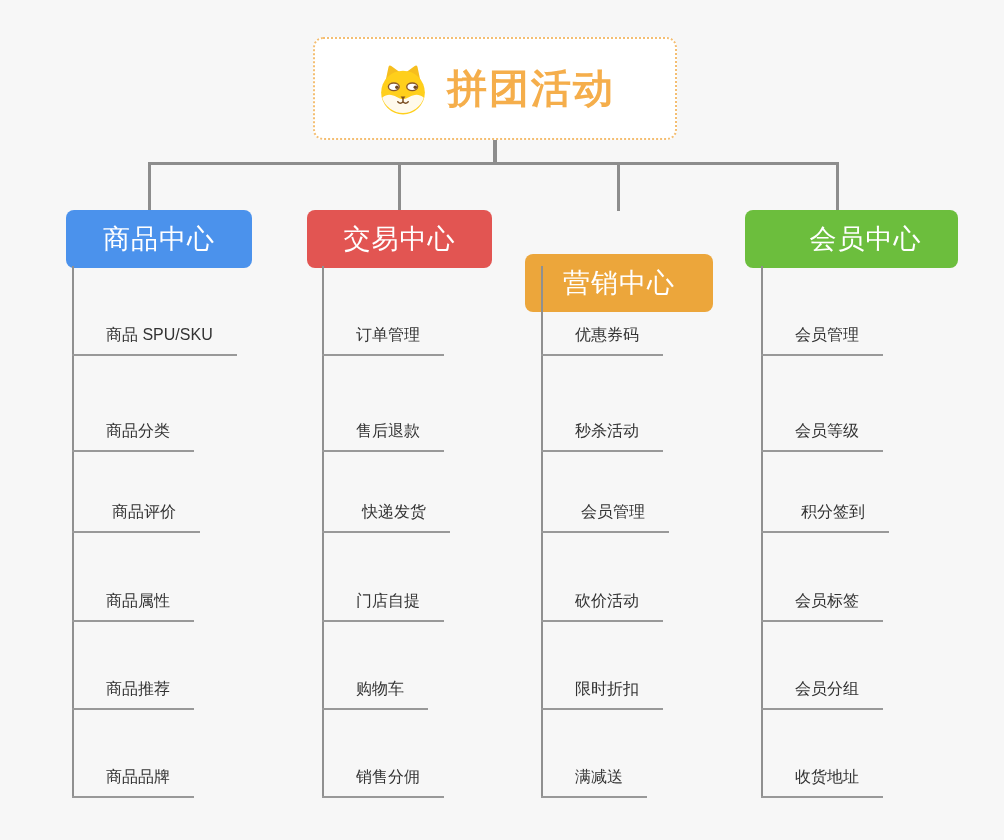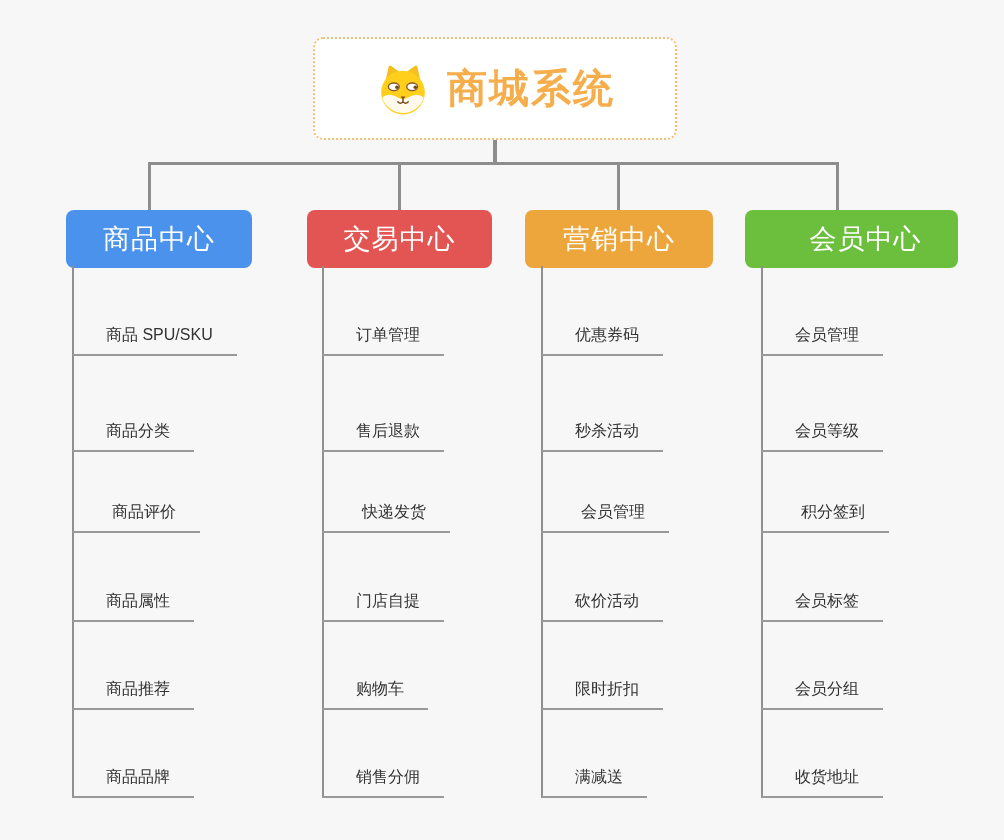--- a/index.html
+++ b/index.html
@@ -74,26 +74,26 @@
         <circle cx="32" cy="36" r="25" fill="#FFCF1B"></circle>
         <path d="M55.8 42 C 46 33.5, 38.5 43.5, 32 43.5 C 25.5 43.5, 18 33.5, 8.2 42 A 25 25 0 0 0 55.8 42 Z" fill="#FFFAEC"></path>
         <ellipse cx="21.5" cy="29.5" rx="6.2" ry="4.4" fill="#FFFFFF" stroke="#8A5A2B" stroke-width="1.6"></ellipse>
         <ellipse cx="42.5" cy="29.5" rx="6.2" ry="4.4" fill="#FFFFFF" stroke="#8A5A2B" stroke-width="1.6"></ellipse>
         <circle cx="25" cy="30" r="2" fill="#6F471E"></circle>
         <circle cx="46" cy="30" r="2" fill="#6F471E"></circle>
         <path d="M29.2 40.5 h5.6 l-2.8 3.4 Z" fill="#7A4E21"></path>
         <path d="M32 43.5 v3 M26 46.5 q3 3.4 6 0 q3 3.4 6 0" stroke="#7A4E21" stroke-width="1.7" fill="none" stroke-linecap="round"></path>
       </svg>
     </span>
-    <span class="root-title">商城系统</span>
+    <span class="root-title">拼团活动</span>
   </div>
 
   <div class="header hb0" style="background: rgb(75, 146, 236);">商品中心</div>
   <div class="header hb1" style="background: rgb(226, 85, 82);">交易中心</div>
-  <div class="header hb2" style="background: rgb(236, 166, 59);">营销中心</div>
+  <div class="header hb2" style="background: rgb(236, 166, 59); margin-top: 44px;">营销中心</div>
   <div class="header hb3" style="background: rgb(108, 190, 61);">会员中心</div>
 
   <div class="spine sp0"></div>
   <div class="spine sp1"></div>
   <div class="spine sp2"></div>
   <div class="spine sp3"></div>
 
   <div class="leaf c0 r0">商品 SPU/SKU</div>
   <div class="leaf c0 r1">商品分类</div>
   <div class="leaf c0 r2">商品评价</div>

